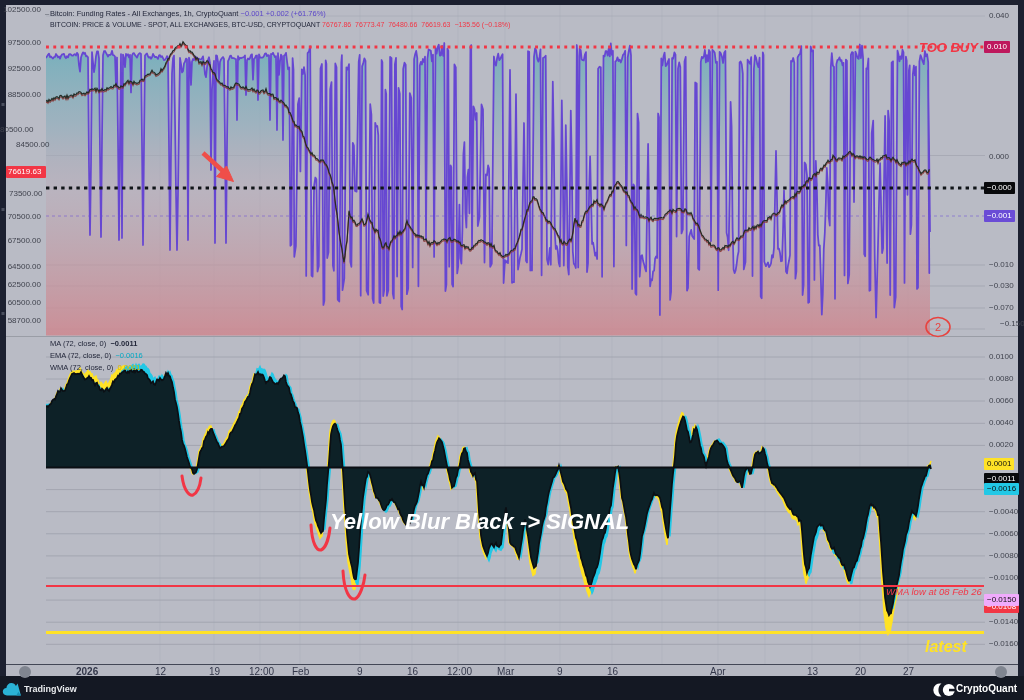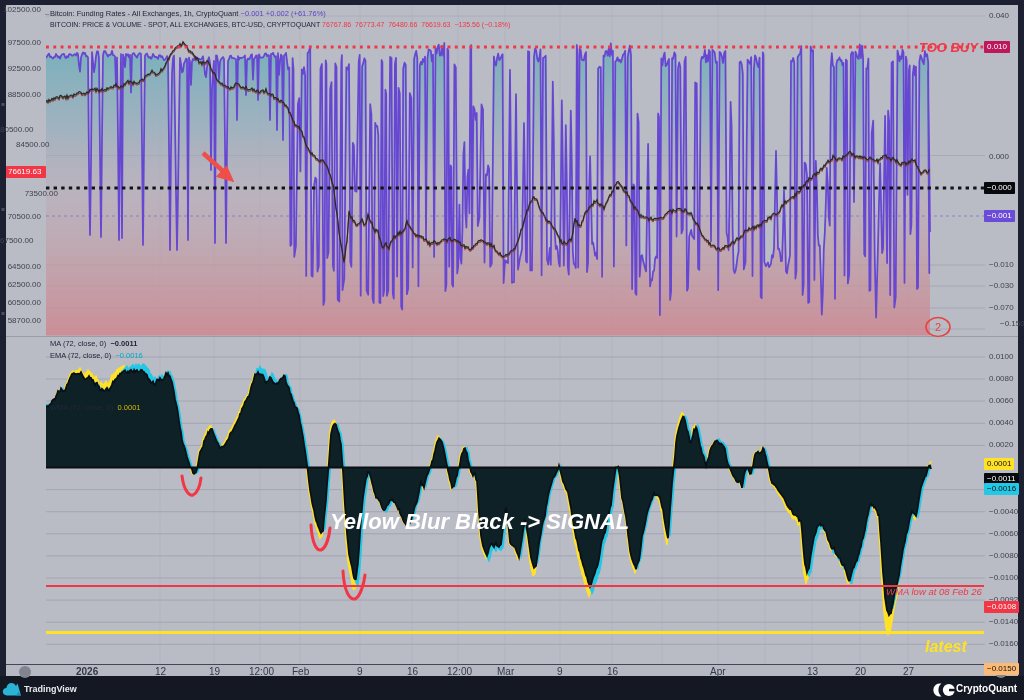--- a/index.html
+++ b/index.html
@@ -152,23 +152,23 @@
       <rect x="949" y="688.8" width="6.2" height="2.5" fill="#141823"></rect>
     </g>
   </svg>
 
   <div class="lbl" style="top:5px; width:41px;  text-align:right; left:0;">102500.00</div>
   <div class="lbl" style="top:37.5px; width:41px; text-align:right; left:0;">97500.00</div>
   <div class="lbl" style="top:64px; width:41px; text-align:right; left:0;">92500.00</div>
   <div class="lbl" style="top:90px; width:41px; text-align:right; left:0;">88500.00</div>
   <div class="lbl" style="top:115.5px; width:41px; text-align:left; left:16px;margin-top:24px;">84500.00</div>
   <div class="lbl" style="top:125px; width:41px; left:0;">80500.00</div>
-  <div class="lbl" style="top:189px; width:41px; text-align:right; left:17px;">73500.00</div>
+  <div class="lbl" style="top:189px; width:41px; text-align:left; left:9px;">73500.00</div>
   <div class="lbl" style="top:212px; width:41px; text-align:right; left:0;">70500.00</div>
-  <div class="lbl" style="top:236px; width:41px; left:0;">67500.00</div>
+  <div class="lbl" style="top:236px; width:41px; text-align:right; left:0;">67500.00</div>
   <div class="lbl" style="top:261.5px; width:41px; text-align:right; left:0;">64500.00</div>
   <div class="lbl" style="top:279.5px; width:41px; text-align:right; left:0;">62500.00</div>
   <div class="lbl" style="top:297.5px; width:41px; text-align:right; left:0;">60500.00</div>
   <div class="lbl" style="top:315.5px; width:41px; text-align:right; left:0;">58700.00</div>
   <div class="tag" style="top:166px; left:6px; width:40px; background:#f23645; text-align:left; padding:1px 2px;">76619.63</div>
 
   <div class="lbl rgt" style="top:11px;">0.040</div>
   <div class="lbl rgt" style="top:152px;">0.000</div>
   <div class="lbl rgt" style="top:260px;">−0.010</div>
   <div class="lbl rgt" style="top:281px;">−0.030</div>
@@ -187,31 +187,31 @@
   <div class="lbl rgt" style="top:529px;">−0.0060</div>
   <div class="lbl rgt" style="top:551px;">−0.0080</div>
   <div class="lbl rgt" style="top:573px;">−0.0100</div>
   <div class="lbl rgt" style="top:595px;">−0.0092</div>
   <div class="lbl rgt" style="top:617px;">−0.0140</div>
   <div class="lbl rgt" style="top:639px;">−0.0160</div>
   <div class="tag" style="top:458px; background:#ffe226; color:#111;">0.0001</div>
   <div class="tag" style="top:473px; background:#08090c;">−0.0011</div>
   <div class="tag" style="top:483px; background:#22c8e6; color:#111;">−0.0016</div>
   <div class="tag" style="top:581px; background:#f23645;margin-top:20px;">−0.0108</div>
-  <div class="tag" style="top:663px; background:#fdba74; color:#111;">−0.0150</div>
+  <div class="tag" style="top:594px; background:#f0abfc; color:#111;">−0.0150</div>
 
   <div class="leg" style="left:45px; top:9px; color:#555a66;">–</div>
   <div class="leg" style="left:50px; top:9px;">Bitcoin: Funding Rates - All Exchanges, 1h, CryptoQuant
     <span style="color:#5b46c8;">−0.001</span>&nbsp;<span style="color:#5b46c8;">+0.002 (+61.76%)</span></div>
   <div class="leg" style="left:50px; top:20.5px; font-size:7px;">BITCOIN: PRICE &amp; VOLUME - SPOT, ALL EXCHANGES, BTC-USD, CRYPTOQUANT
     <span style="color:#f23645;">76767.86&nbsp; 76773.47&nbsp; 76480.66&nbsp; 76619.63&nbsp; −135.56 (−0.18%)</span></div>
 
   <div class="leg" style="left:50px; top:339px;">MA (72, close, 0)&nbsp; <b>−0.0011</b></div>
   <div class="leg" style="left:50px; top:351px;">EMA (72, close, 0)&nbsp; <span style="color:#00a9c4;">−0.0016</span></div>
-  <div class="leg" style="left:50px; top:363px;margin-top:40px;">WMA (72, close, 0)&nbsp; <span style="color:#d8b700;">0.0001</span></div>
+  <div class="leg" style="left:50px; top:363px;">WMA (72, close, 0)&nbsp; <span style="color:#d8b700;">0.0001</span></div>
 
   <div class="tlbl" style="left:76px; font-weight:bold;">2026</div>
   <div class="tlbl" style="left:155px;">12</div>
   <div class="tlbl" style="left:209px;text-align:right;">19</div>
   <div class="tlbl" style="left:249px;">12:00</div>
   <div class="tlbl" style="left:292px;">Feb</div>
   <div class="tlbl" style="left:357px;">9</div>
   <div class="tlbl" style="left:407px;">16</div>
   <div class="tlbl" style="left:447px;">12:00</div>
   <div class="tlbl" style="left:497px;">Mar</div>

